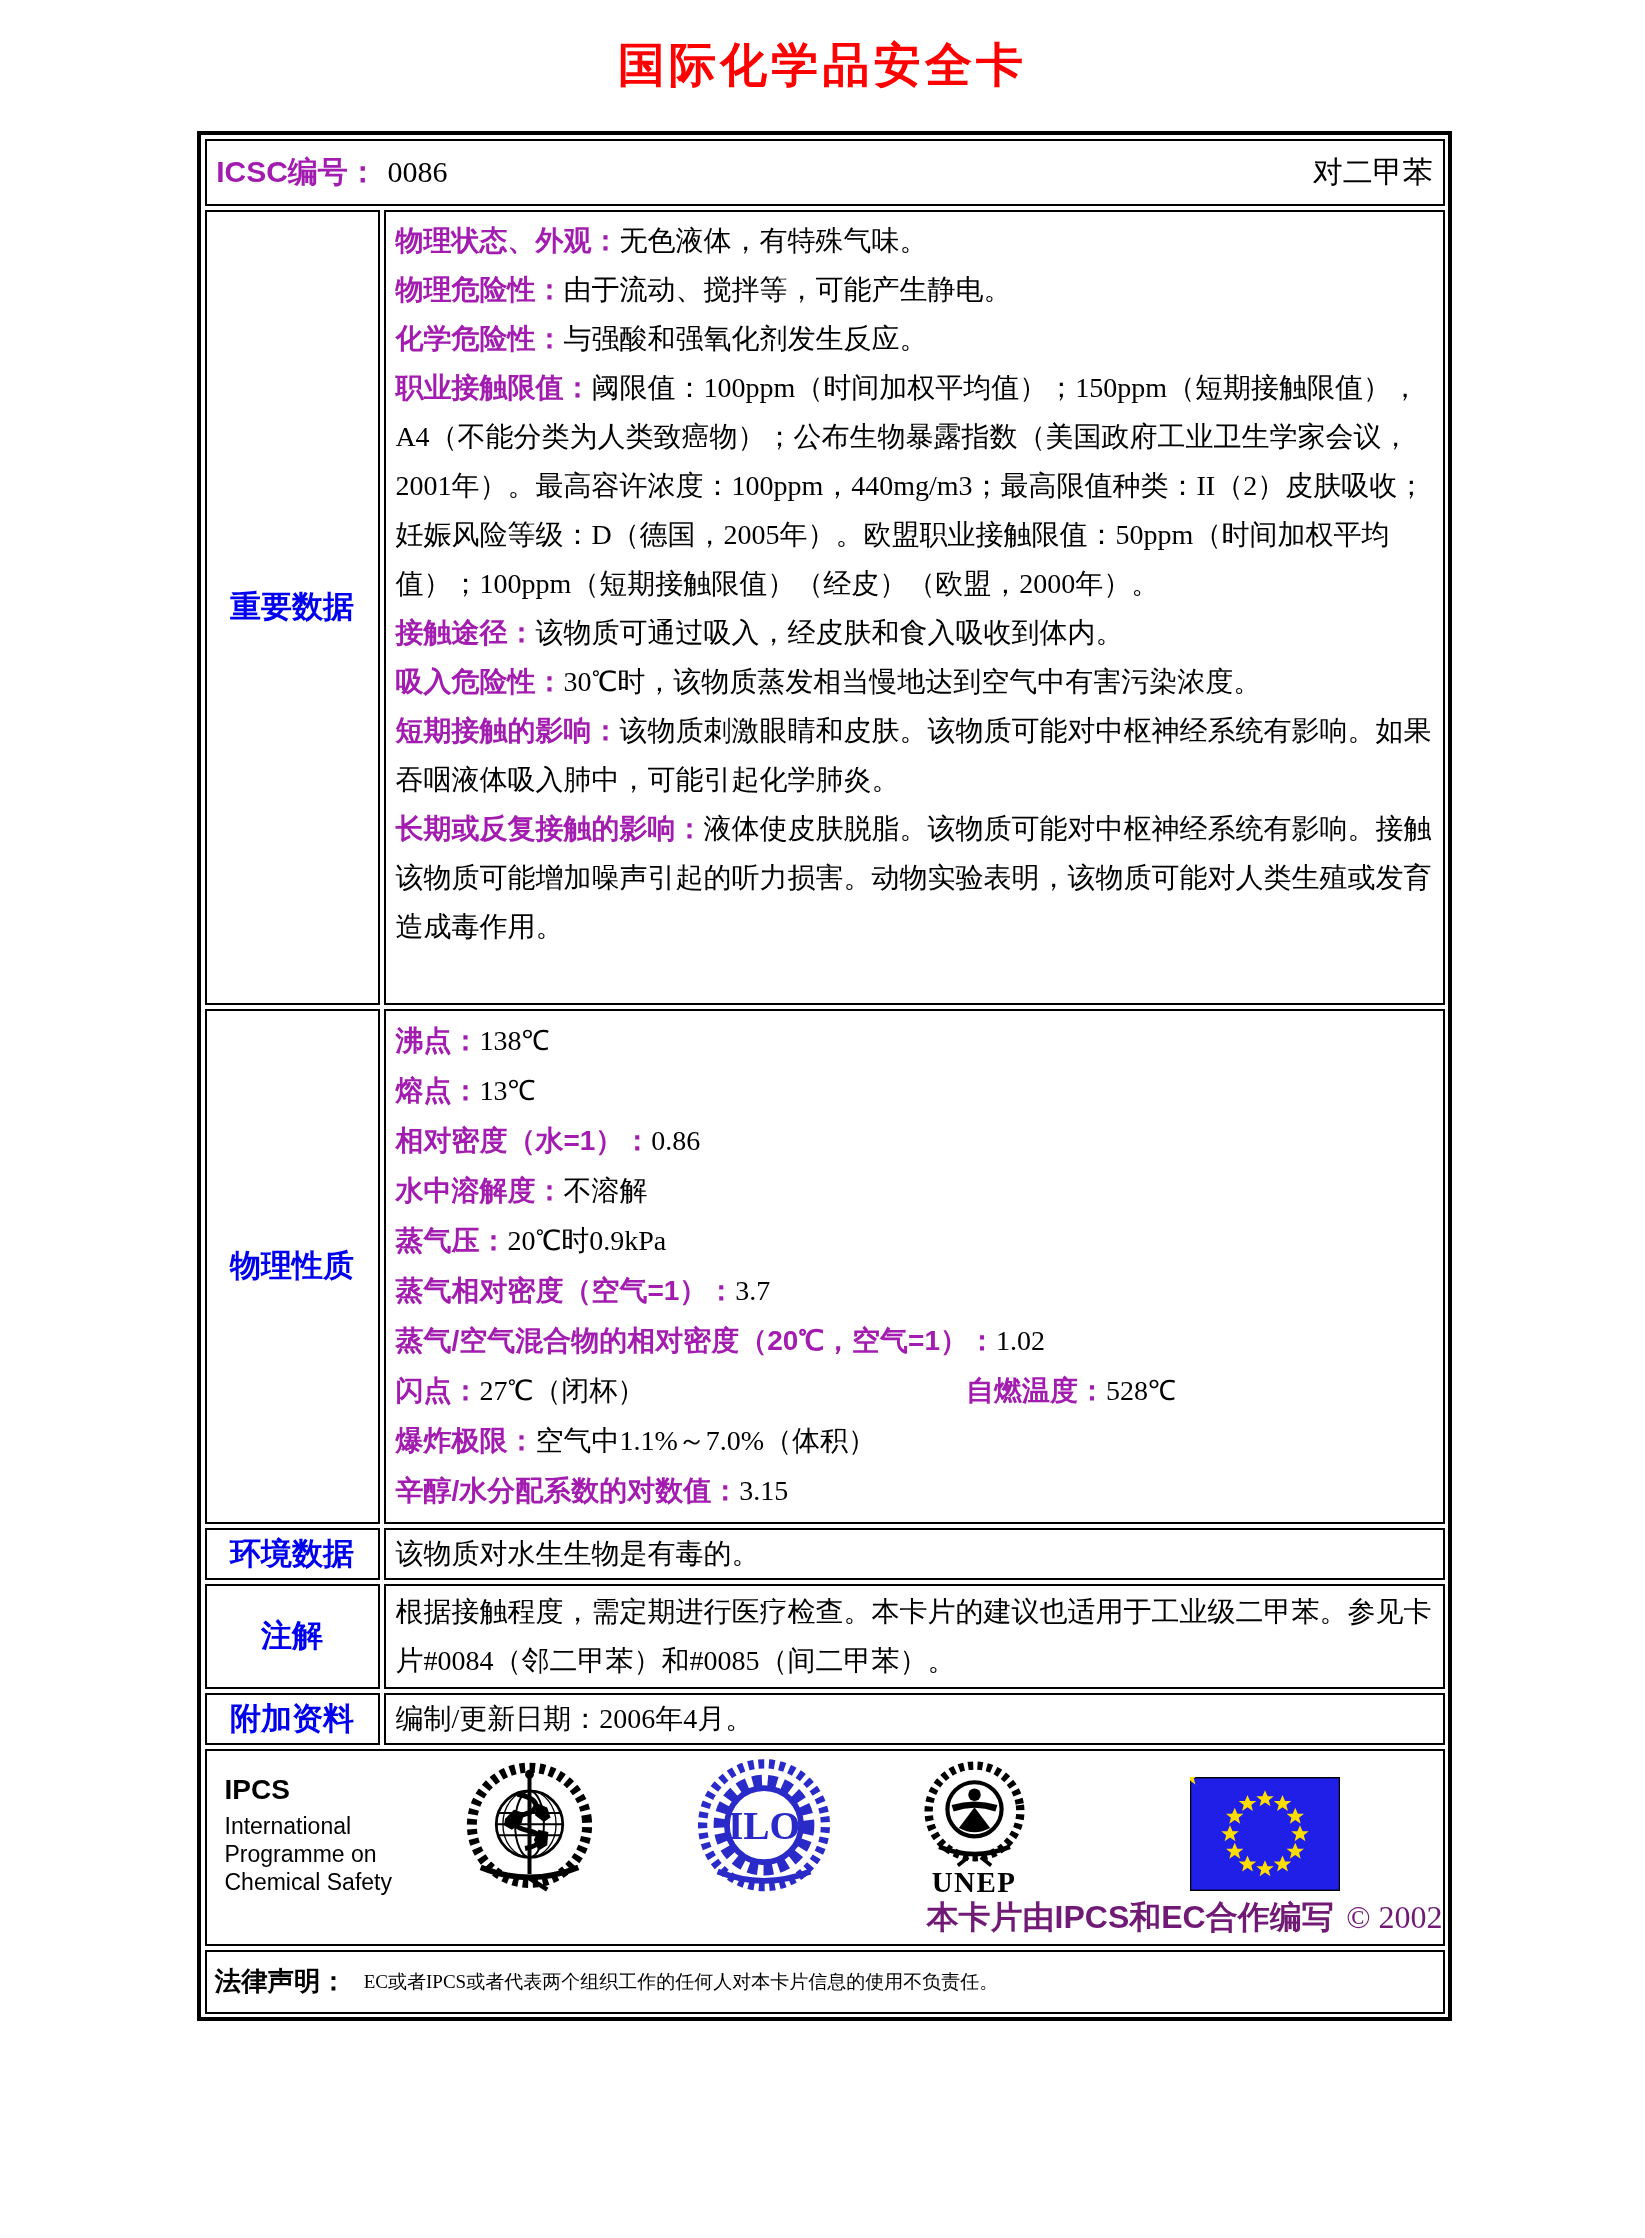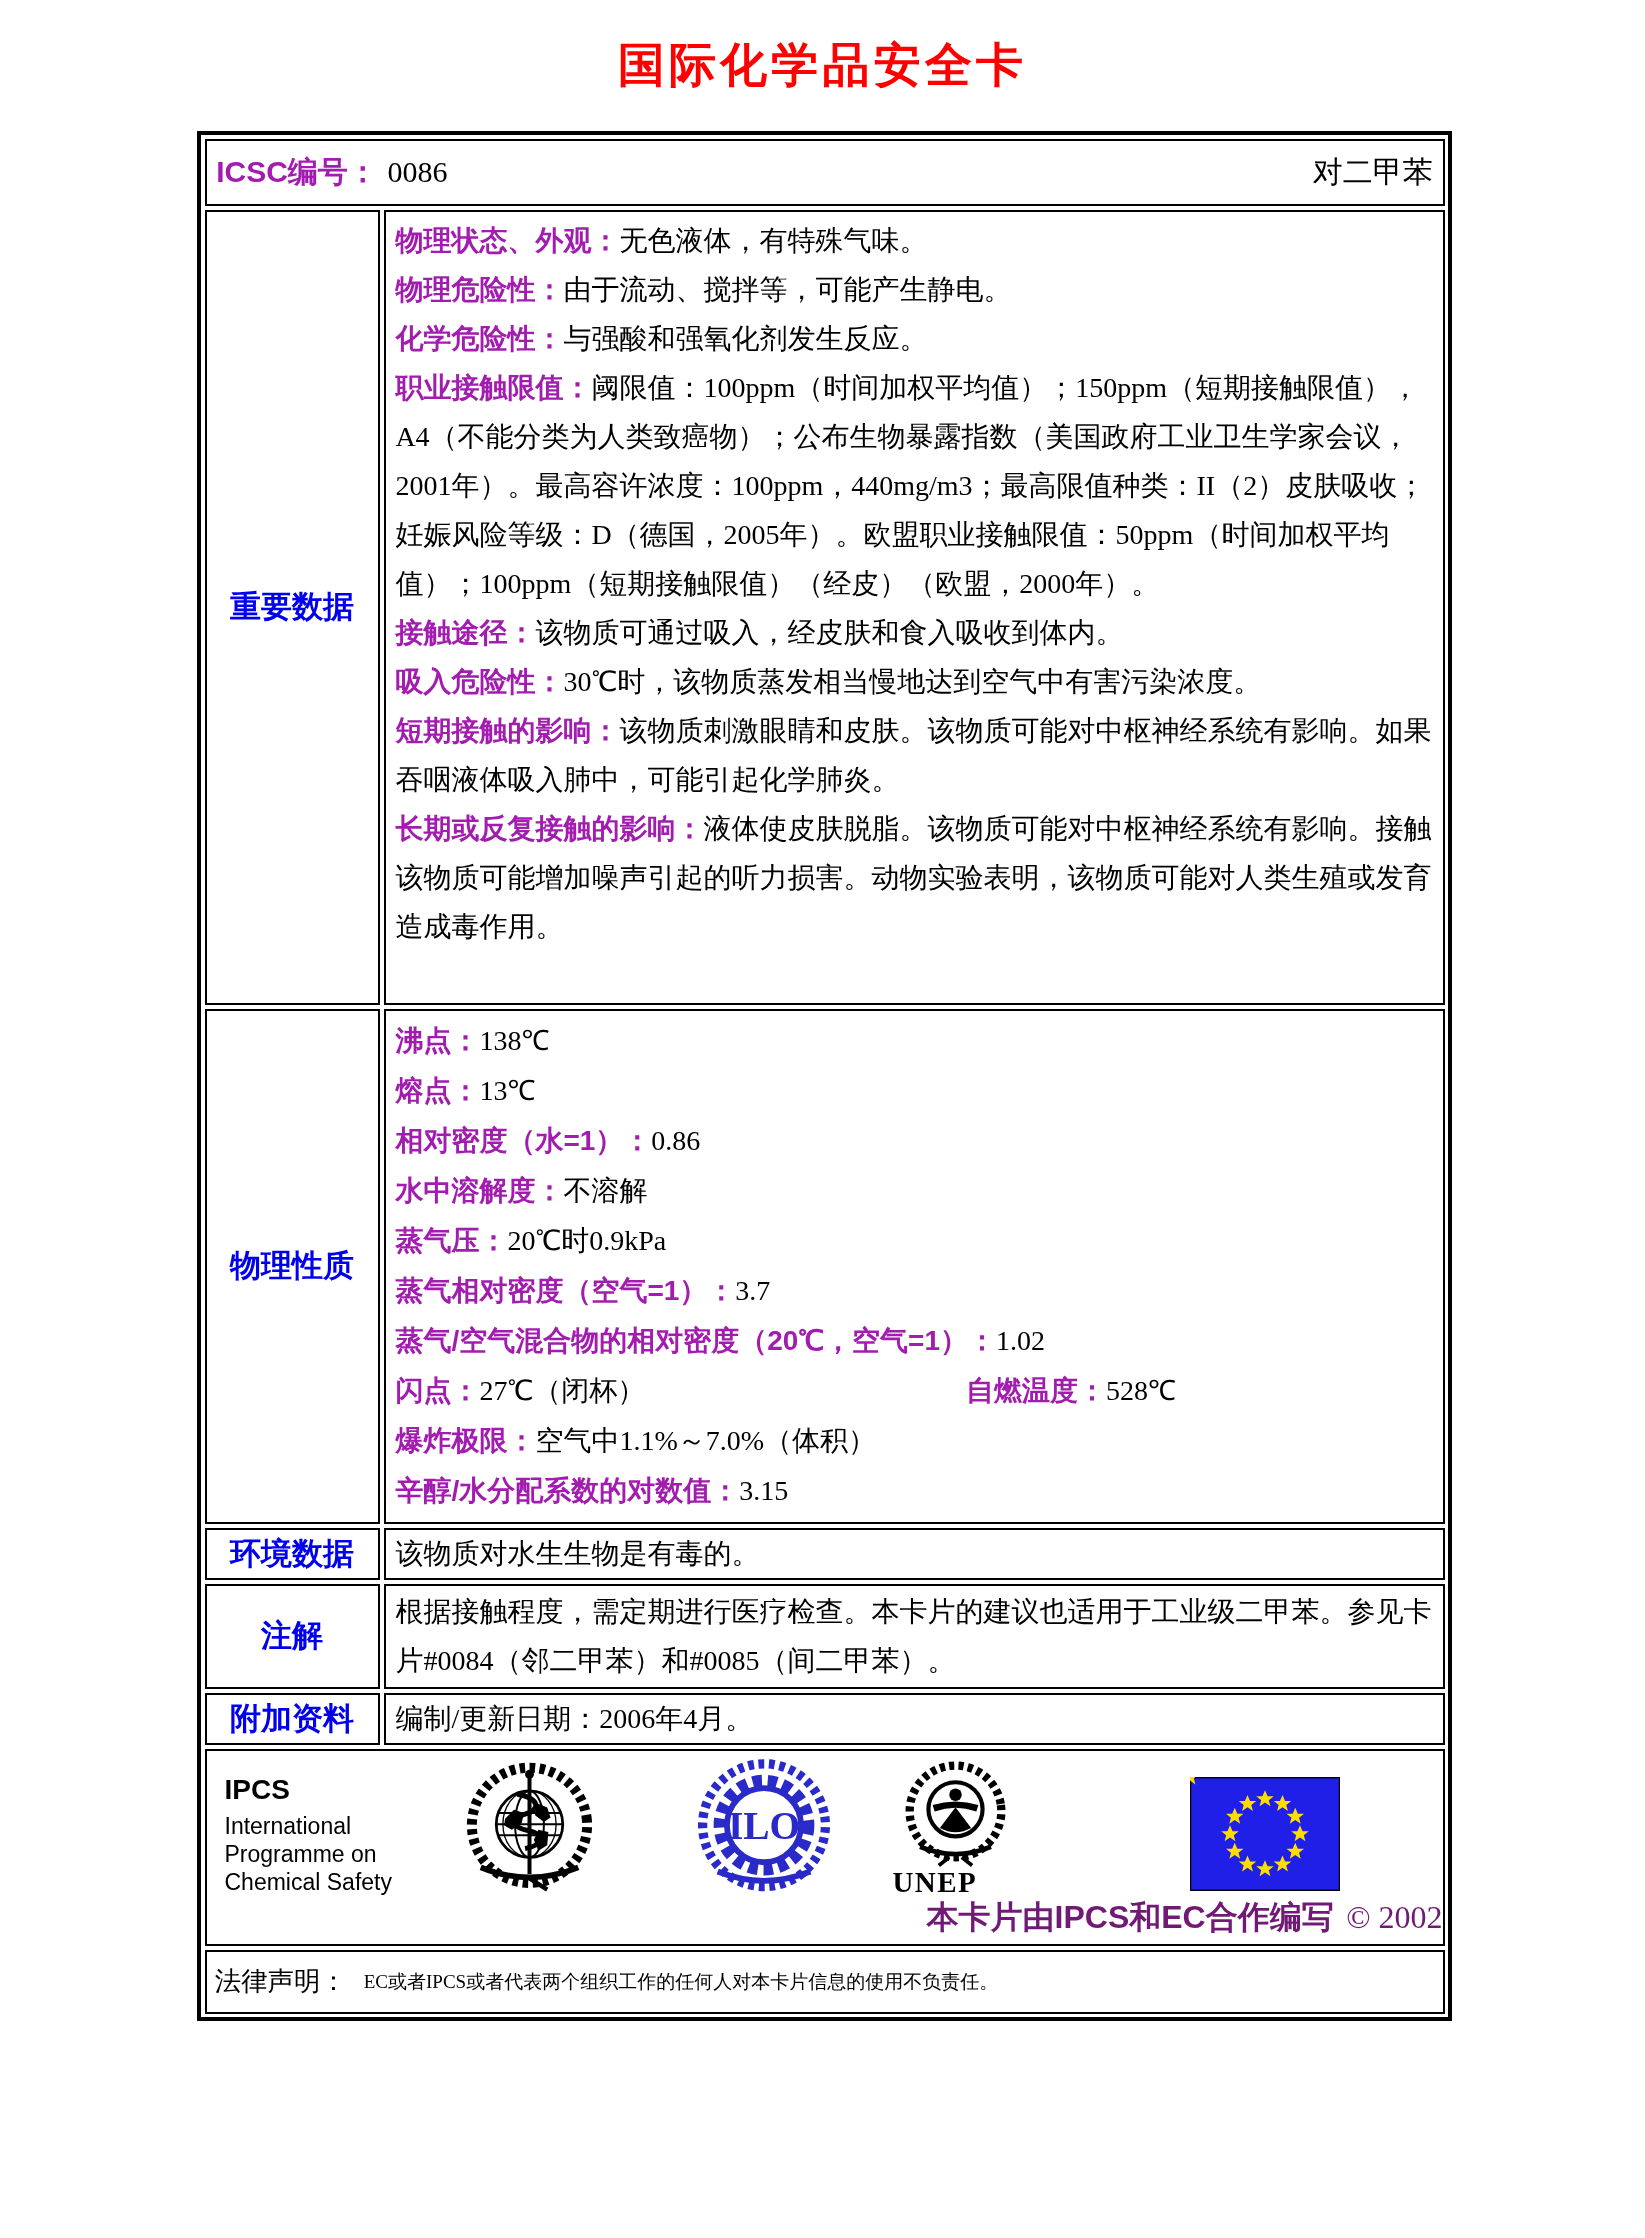--- a/index.html
+++ b/index.html
@@ -51,35 +51,35 @@
     padding:0 9.7px; font-size:28px; }
   
   .footer-cell { position:relative; flex:1 1 auto; min-height:197px; }
   .ipcs-block { position:absolute; left:18px; top:23.6px;
     font-family:"Liberation Sans", sans-serif; color:#000; }
   .ipcs-name { font-size:28px; font-weight:bold; margin-bottom:5.6px; }
   .ipcs-line { font-size:23px; line-height:28px; }
   .logo { position:absolute; }
   .logo-who  { left:256px;  top:7px; }
   .logo-ilo  { left:486px;  top:7px;text-align:center; }
-  .logo-unep { left:686px; top:8.3px; }
+  .logo-unep { left:705px; top:8.3px; text-align:center; }
   .logo-eu   { left:983px; top:26.4px; }
   .unep-caption { font-family:"Liberation Serif", serif; font-weight:bold;
     font-size:29px; line-height:28px; letter-spacing:1.4px; margin-top:-4.2px; }
   .copyright-line {
     position:absolute; bottom:4.2px; left:0; width:100%; text-align:right;
     font-size:32px; color:#701a75;
   }
   .copyright-text { font-family:"Liberation Sans", sans-serif; font-weight:bold; }
   .copyright-year { font-family:"Liberation Serif", serif; font-weight:normal;
     margin-left:12.5px; }
   
   .legal-cell { flex:1 1 auto; min-height:64px; display:flex; align-items:center;
     padding:0 8.3px; }
-  .legal-label { font-family:"Liberation Sans", sans-serif; font-weight:normal;
+  .legal-label { font-family:"Liberation Sans", sans-serif; font-weight:bold;
     font-size:26.4px; color:#000; flex:0 0 auto; }
   .legal-text { font-size:19px; margin-left:17px; }
 </style>
 </head>
 <body>
 
 <div class="page">
 
   <div class="doc-title">国际化学品安全卡</div>
 

